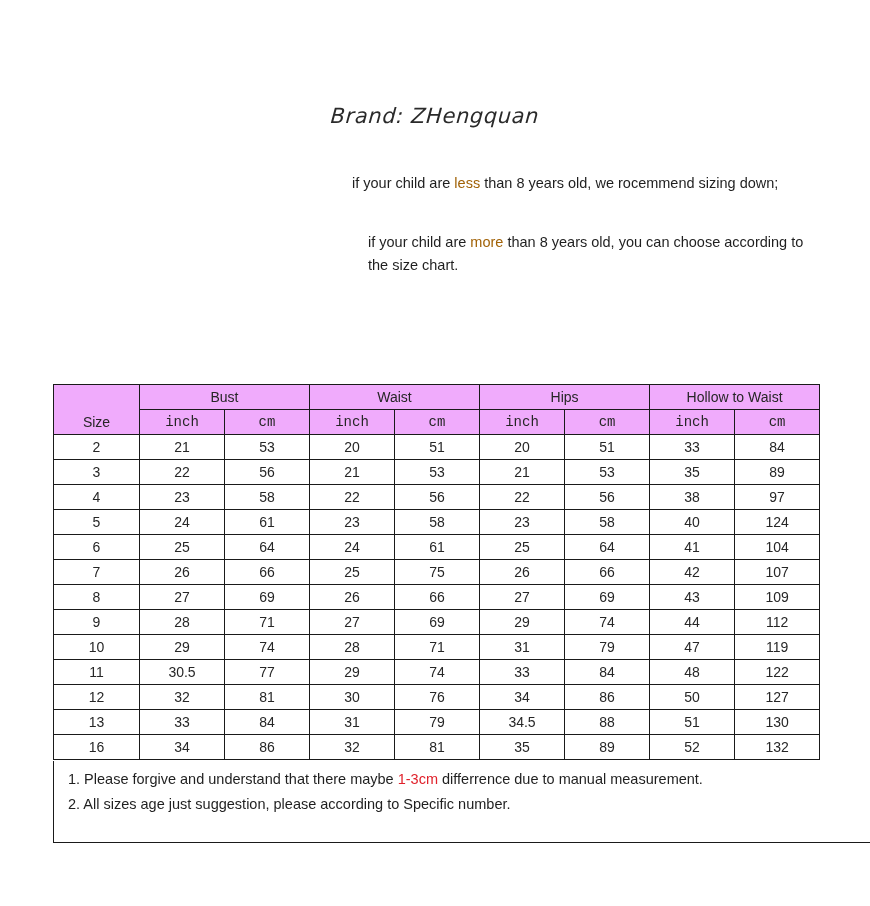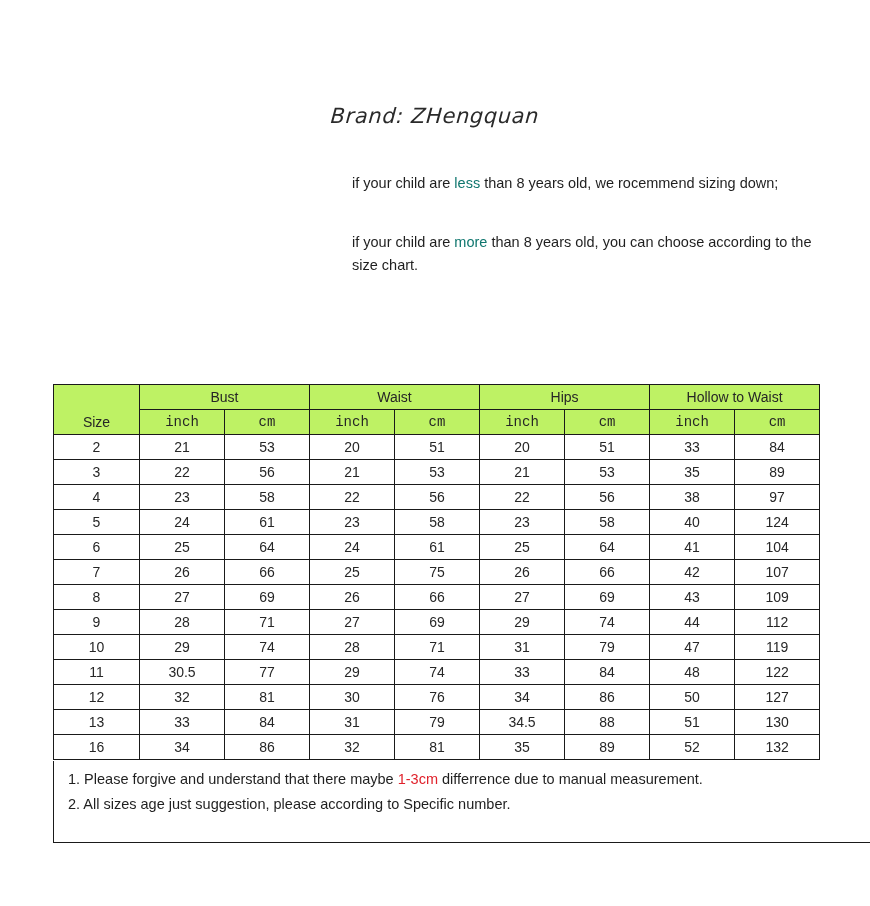--- a/index.html
+++ b/index.html
@@ -42,22 +42,23 @@
     font-size: 14.5px;
     line-height: 1.55;
     color: #1f1f1f;
   }
   .intro-line {
     margin: 0;
   }
   .intro-line.second {
     margin-top: 37px;
     text-indent: 0;
-  }
-  .hl-rose { color: #0f766e; }
+    margin-left: 16px;
+  }
+  .hl-rose { color: #a16207; }
 
   
   .size-table-wrap {
     position: absolute;
     left: 53px;
     top: 384px;
     width: 766px;
   }
   table.size-table {
     border-collapse: collapse;
@@ -69,21 +70,21 @@
     border: 1px solid #1a1a1a;
     text-align: center;
     font-size: 14px;
     font-weight: 400;
     color: #262626;
     padding: 0;
     height: 24px;
     line-height: 24px;
   }
   thead th {
-    background: #bef264;
+    background: #f0abfc;
   }
   th.size-corner {
     vertical-align: bottom;
     padding-bottom: 6px;
     line-height: 1;
     height: 58px;
   }
   th.group-head {
     height: 32px;
     line-height: 32px;

